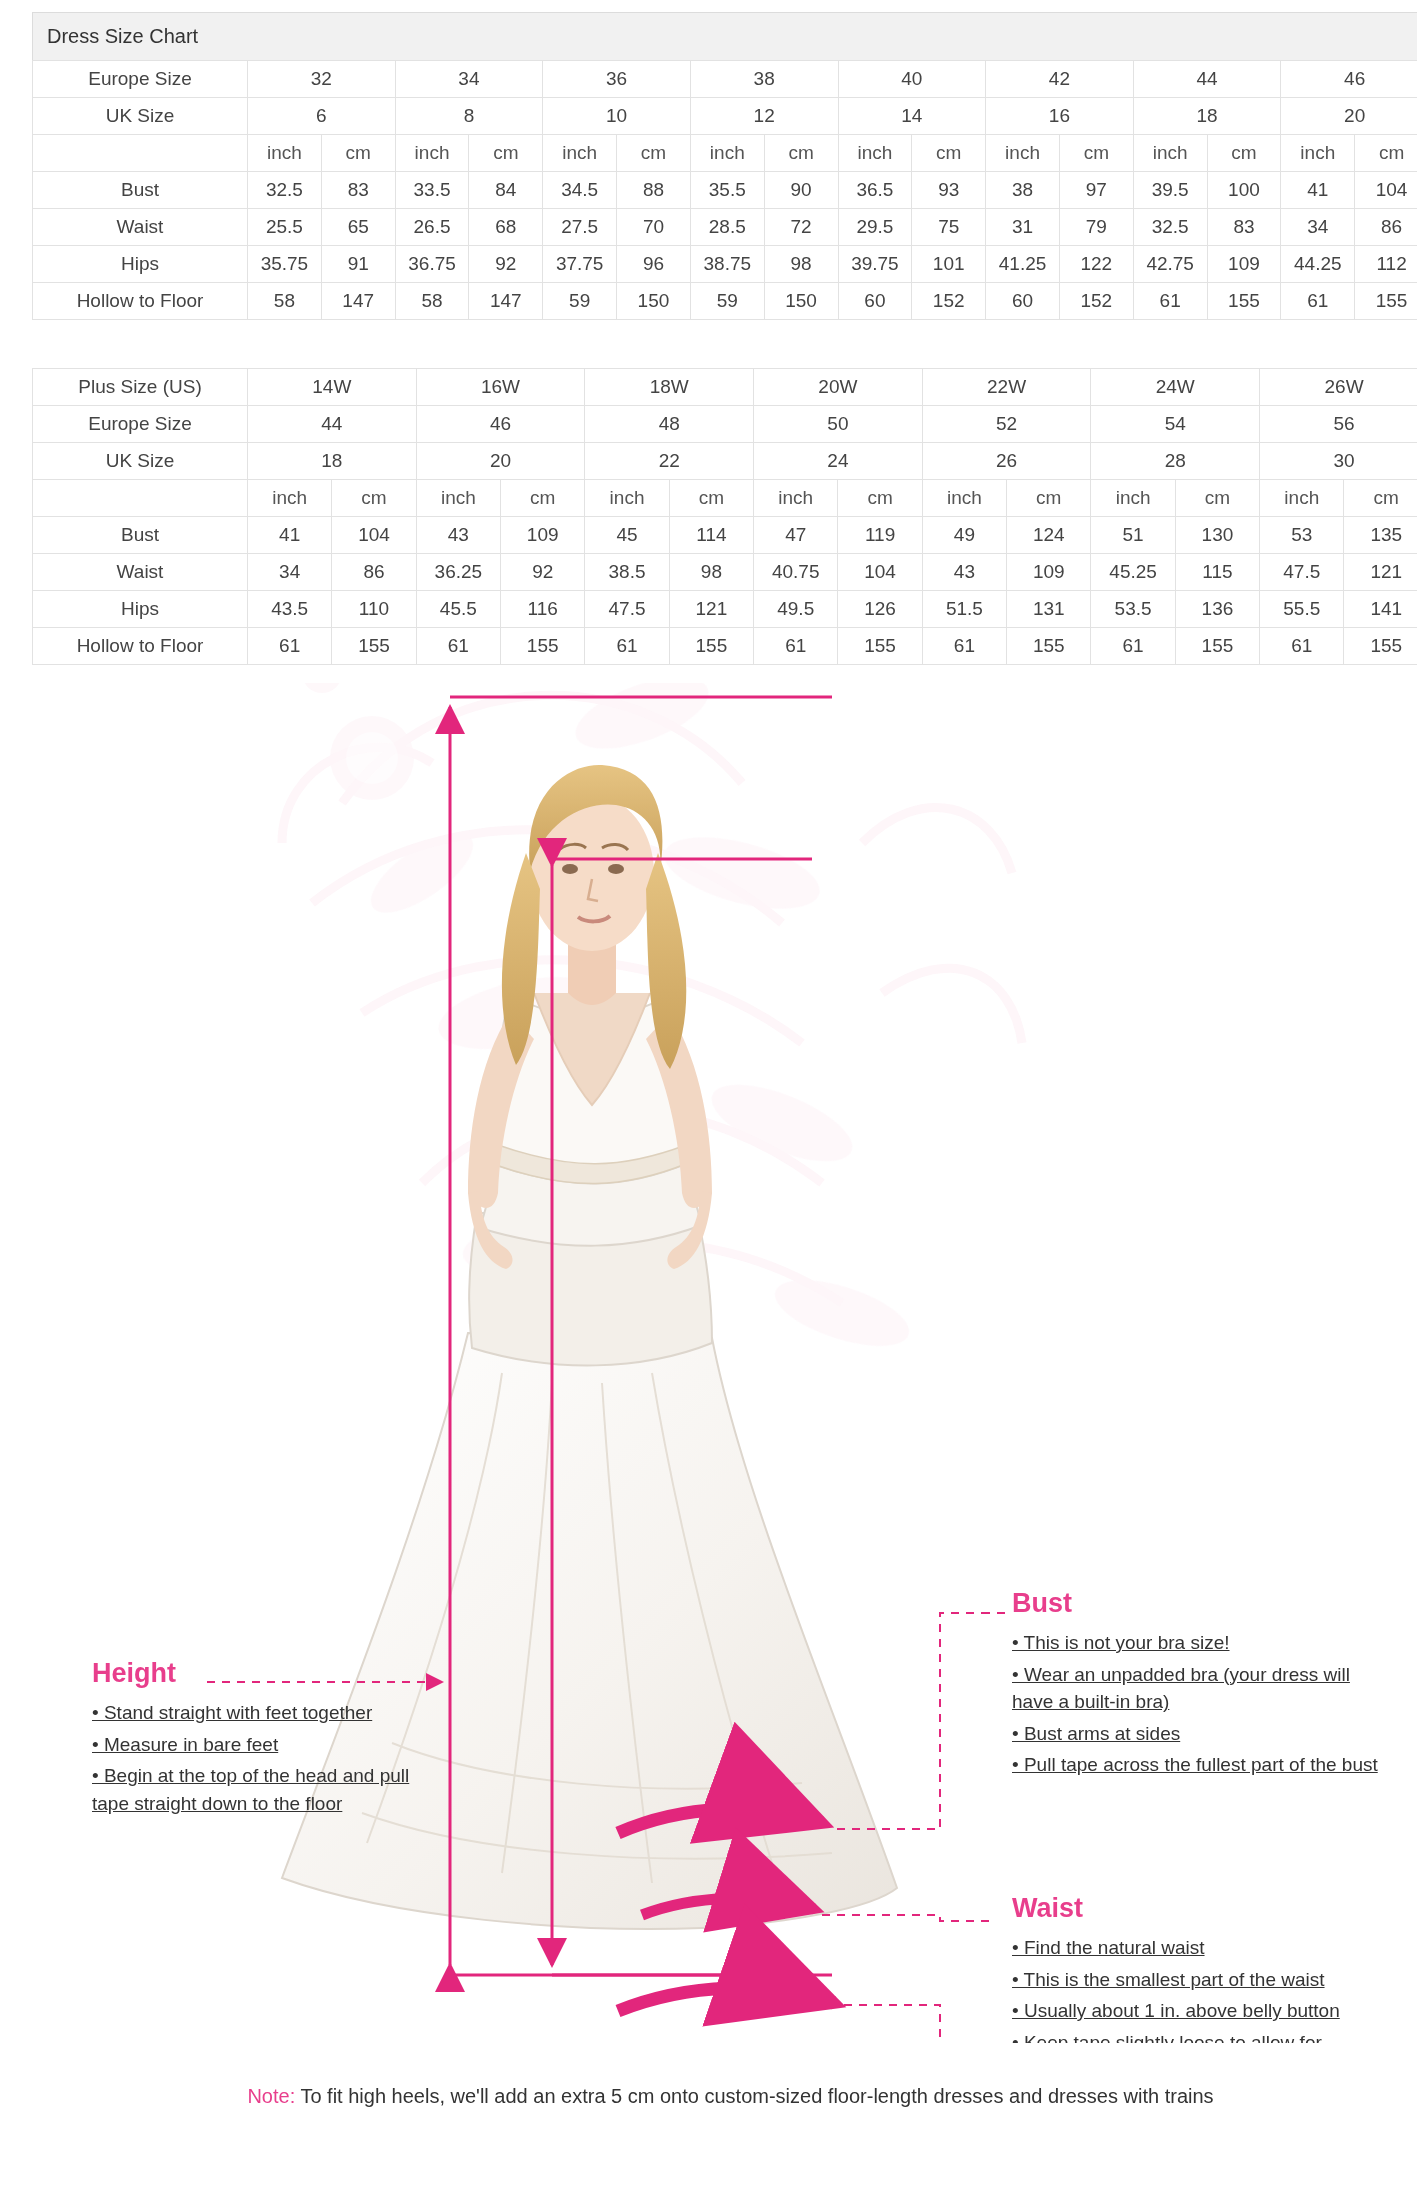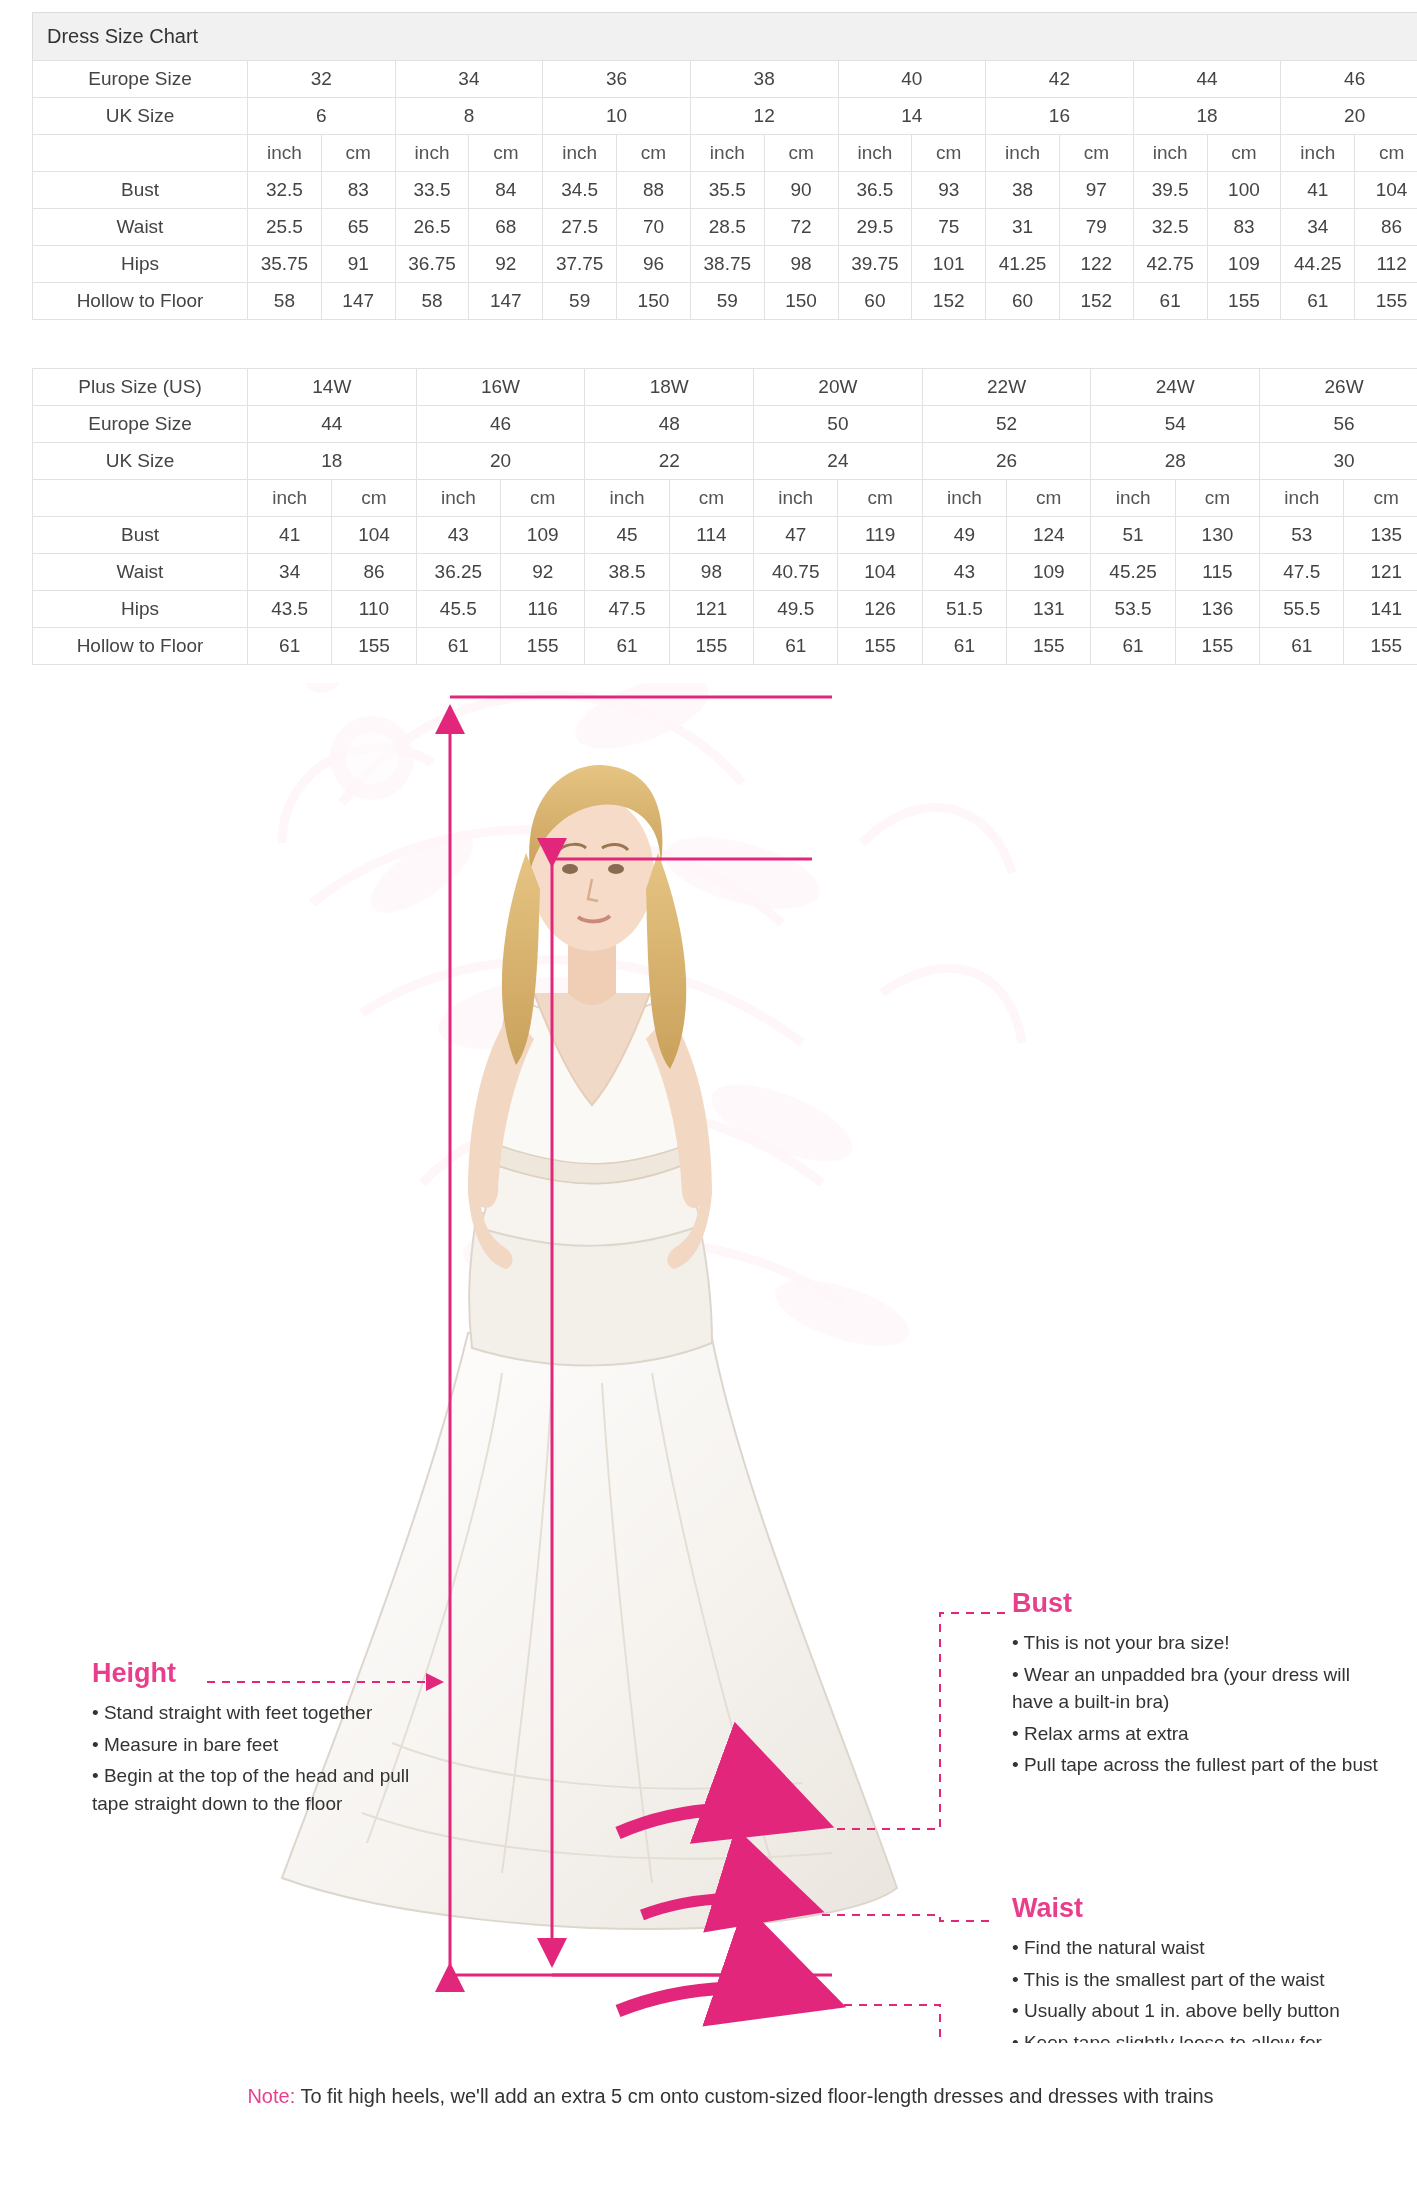--- a/index.html
+++ b/index.html
@@ -73,21 +73,21 @@
 
   
   .heading {
     color: #e83e8c;
     font-size: 27px;
     font-weight: bold;
     margin-bottom: 10px;
     white-space: nowrap;
   }
   .bullets { font-size: 19px; color: #333; line-height: 1.45; }
-  .bullets div { margin-bottom: 4px; }
+  .bullets div { margin-bottom: 4px; text-decoration: underline; }
   .txt-left { position: absolute; width: 330px; }
   .txt-right { position: absolute; width: 370px; }
 
   #blk-height { left: 70px; top: 975px; }
   #blk-bust  { left: 990px; top: 905px; }
   #blk-waist { left: 990px; top: 1210px; }
 
   .note {
     position: absolute;
     left: 0; right: 0;
@@ -487,21 +487,21 @@
           <div>• Measure in bare feet</div>
           <div>• Begin at the top of the head and pull tape straight down to the floor</div>
         </div>
     </div>
 
     <div class="txt-right" id="blk-bust">
       <div class="heading">Bust</div>
       <div class="bullets">
           <div>• This is not your bra size!</div>
           <div>• Wear an unpadded bra (your dress will have a built-in bra)</div>
-          <div>• Relax arms at extra</div>
+          <div>• Bust arms at sides</div>
           <div>• Pull tape across the fullest part of the bust</div>
         </div>
     </div>
 
     <div class="txt-right" id="blk-waist">
       <div class="heading">Waist</div>
       <div class="bullets">
           <div>• Find the natural waist</div>
           <div>• This is the smallest part of the waist</div>
           <div>• Usually about 1 in. above belly button</div>

